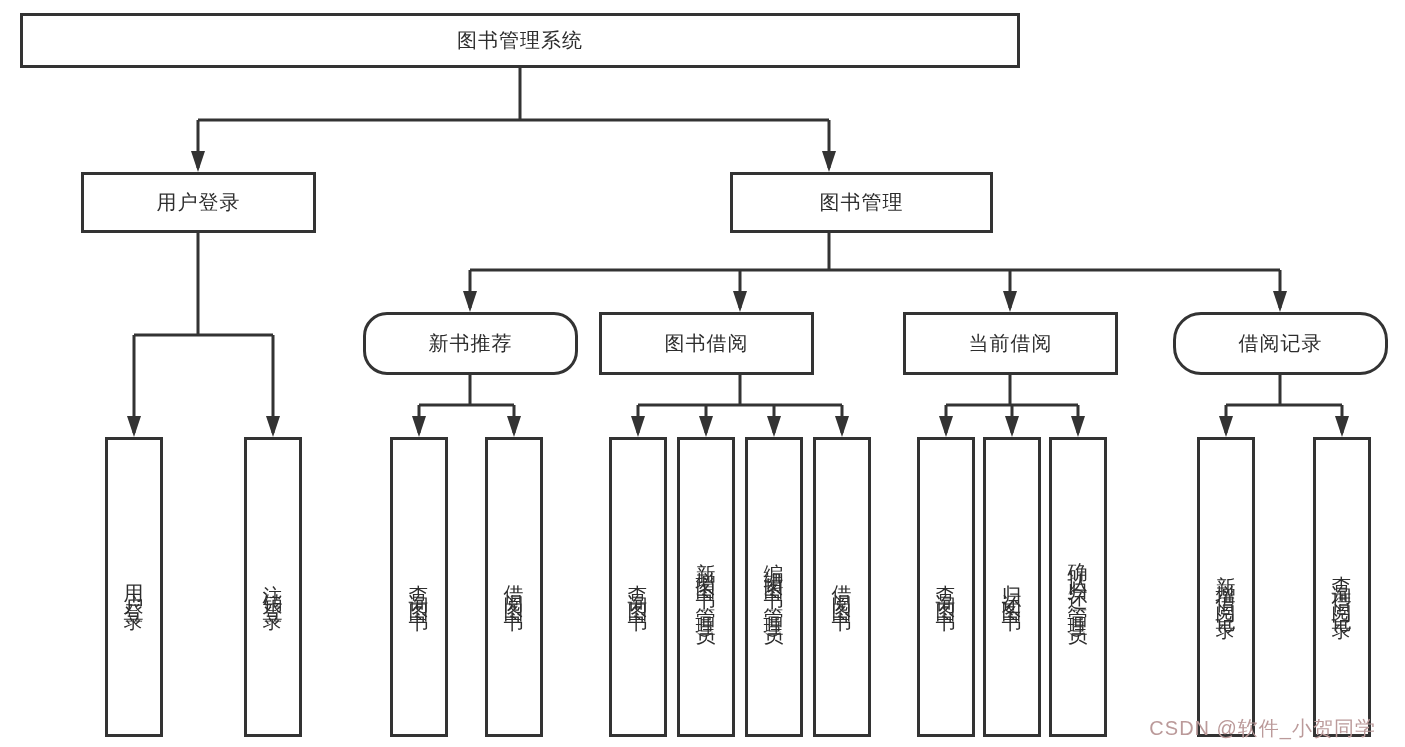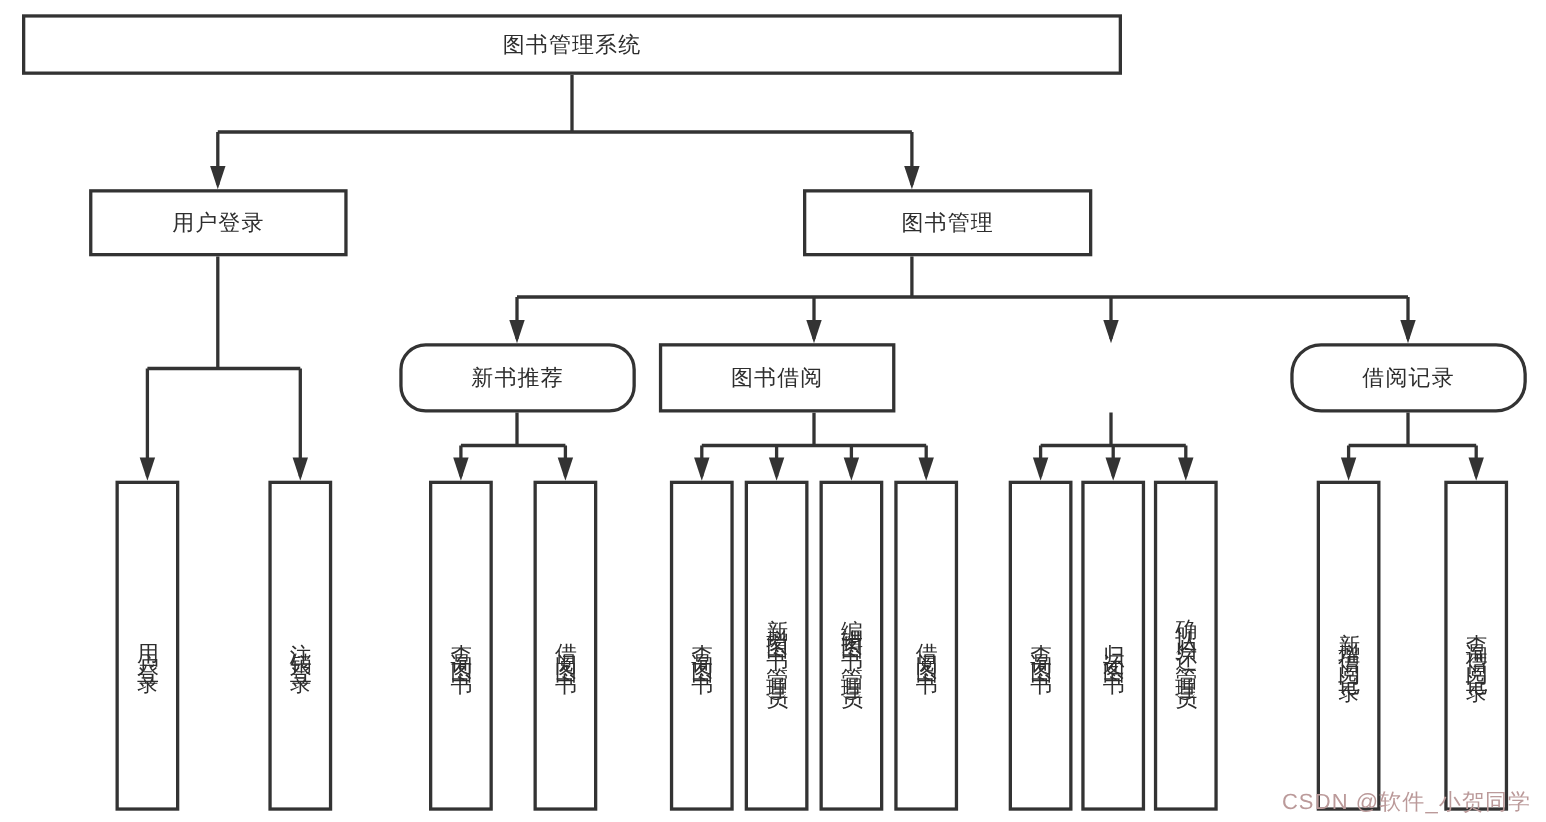--- a/index.html
+++ b/index.html
@@ -42,21 +42,21 @@
   .leaf  { top: 437px; width: 58px; height: 300px; }
   .v {
     writing-mode: vertical-rl;
     text-orientation: mixed;
     letter-spacing: 9px;
     font-size: 20px;
     line-height: 1;
   }
   .watermark {
     position: absolute;
-    right: 13px;
+    right: 29px;
     bottom: 5px;
     font-size: 20px;
     letter-spacing: 1px;
     color: #bb9a9a;
   }
 </style>
 </head>
 <body>
 
 <div class="canvas">
@@ -94,20 +94,21 @@
     </g>
   </svg>
 
   <div class="box root">图书管理系统</div>
 
   <div class="box lvl2 user">用户登录</div>
   <div class="box lvl2 book">图书管理</div>
 
   <div class="box lvl3 recommend">新书推荐</div>
   <div class="box lvl3 borrow">图书借阅</div>
+  <div class="box lvl3 current">当前借阅</div>
   <div class="box lvl3 record">借阅记录</div>
 
   <div class="box leaf" style="left:105px">
     <span class="v">用户登录</span>
   </div>
   <div class="box leaf" style="left:244px">
     <span class="v">注销登录</span>
   </div>
 
   <div class="box leaf" style="left:390px">

